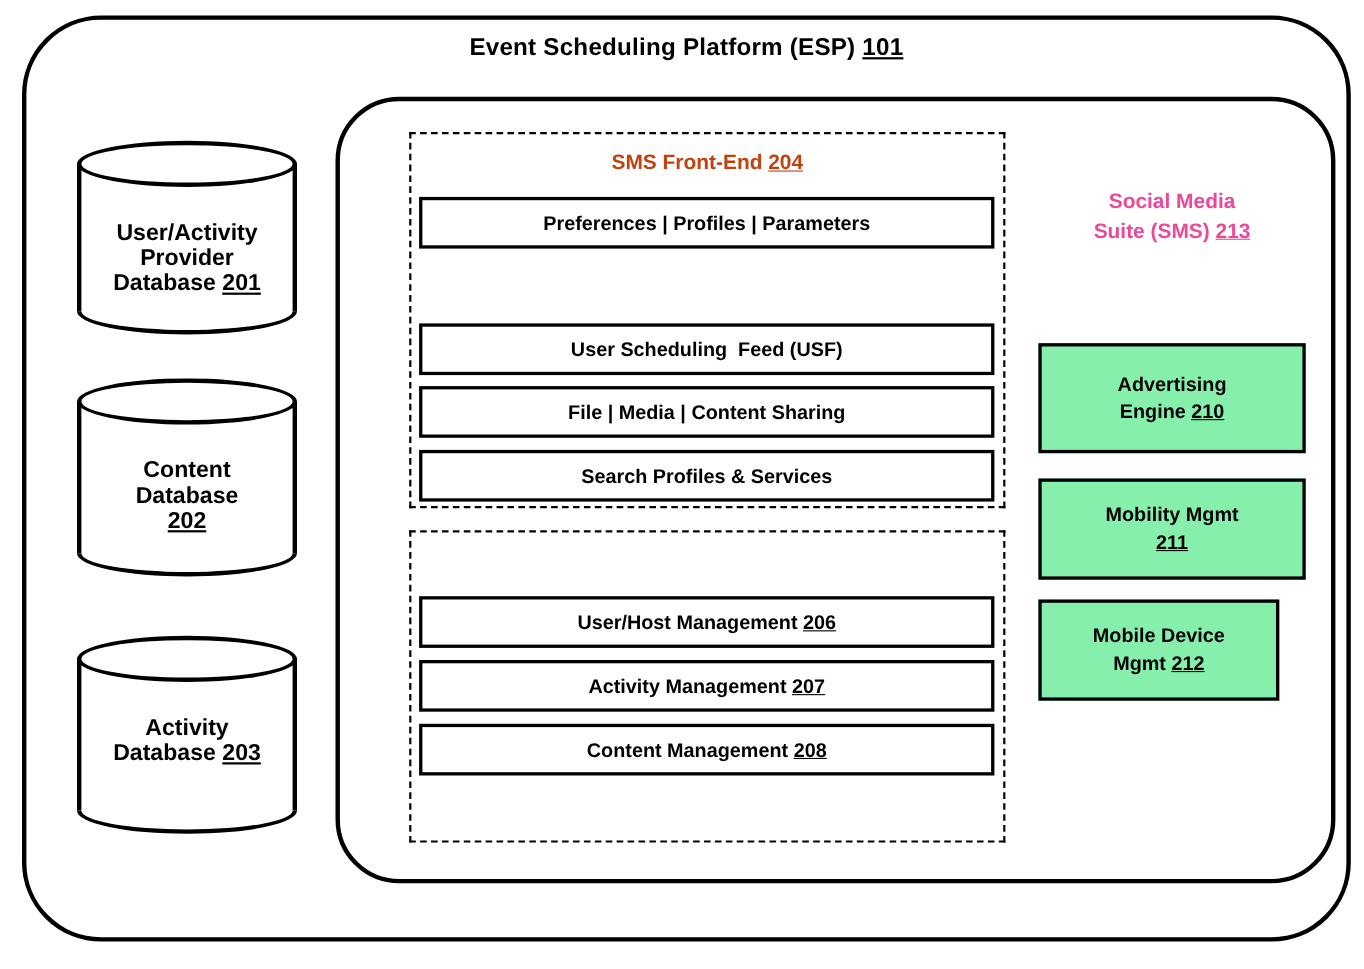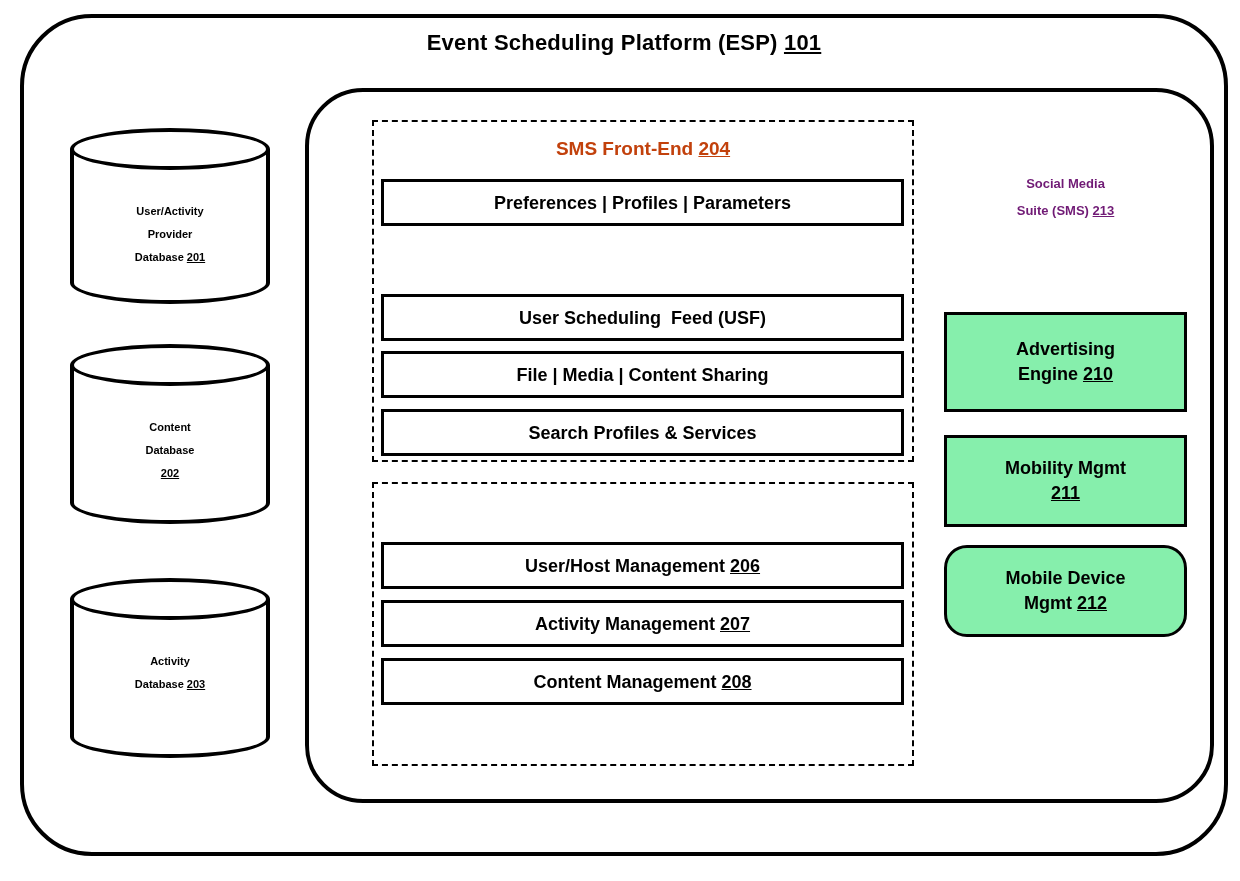--- a/index.html
+++ b/index.html
@@ -97,21 +97,21 @@
     box-sizing: border-box;
     background: #ffffff;
     z-index: 2;
     clip-path: inset(50% -6px -6px -6px);
   }
   .cyl-label {
     position: absolute;
     left: 6px;
     width: 188px;
     text-align: center;
-    font-size: 11px;
+    font-size: 21px;
     font-weight: bold;
     line-height: 23px;
     color: #000000;
     z-index: 4;
   }
   .cyl-label .ref { text-decoration: underline; }
 
   
   .dashed-box {
     position: absolute;
@@ -144,24 +144,24 @@
     font-weight: bold;
     color: #000000;
     line-height: 24px;
     white-space: pre;
   }
   .comp-box .ref { text-decoration: underline; }
 
   .suite-title {
     position: absolute;
     text-align: center;
-    font-size: 13px;
+    font-size: 19px;
     font-weight: bold;
     line-height: 27px;
-    color: #701a75;
+    color: #ec4899;
   }
   .suite-title .ref { text-decoration: underline; }
 
   .side-box {
     position: absolute;
     border: 3px solid #000000;
     box-sizing: border-box;
     background: #86efac;
     display: flex;
     align-items: center;
@@ -263,20 +263,20 @@
     </div>
   </div>
 
   <div class="side-box" style="left:944px; top:435px; width:243px; height:92px;">
     <div>
       <div>Mobility Mgmt</div>
       <div><span class="ref">211</span></div>
     </div>
   </div>
 
-  <div class="side-box" style="left:944px; top:545px; width:243px; height:92px;border-radius:23px;">
+  <div class="side-box" style="left:944px; top:545px; width:219px; height:92px;">
     <div>
       <div>Mobile Device</div>
       <div><span>Mgmt </span><span class="ref">212</span></div>
     </div>
   </div>
 
 </div>
 
 </body></html>

